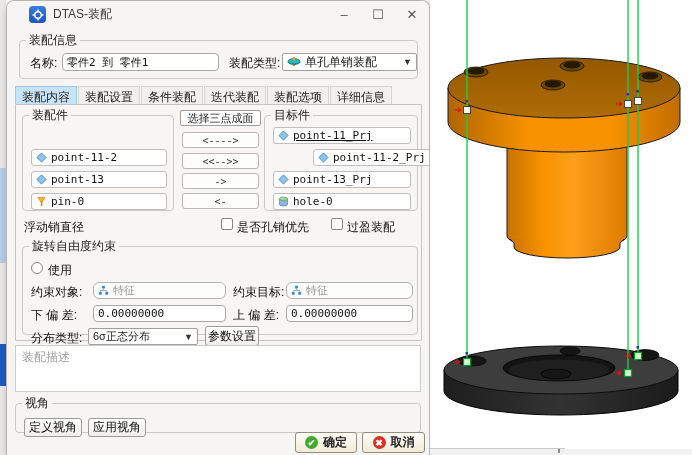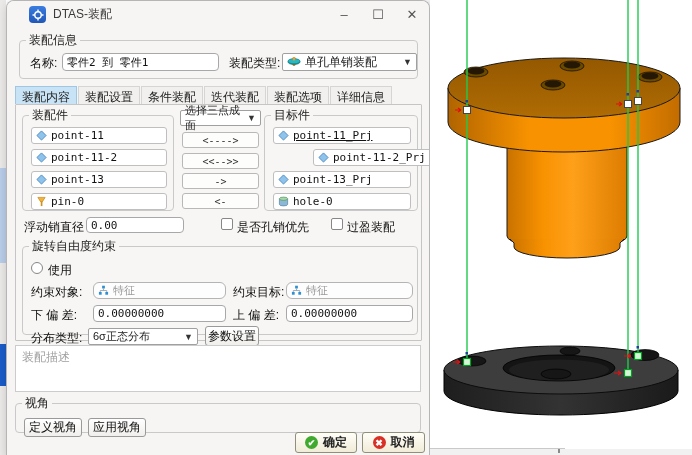--- a/index.html
+++ b/index.html
@@ -125,26 +125,20 @@
       <span class="tab">条件装配</span>
       <span class="tab">迭代装配</span>
       <span class="tab">装配选项</span>
       <span class="tab">详细信息</span>
     </div>
 
     <div class="panel">
 
       <fieldset style="left:6px; top:2px; width:152px; height:104px;">
         <legend>装配件</legend>
-        <div class="list-item" style="left:8px; top:3px; width:136px;">
-          <svg width="11" height="11" viewBox="0 0 12 12">
-            <polygon points="6,1 11,6 6,11 1,6" fill="#8ec4ec" stroke="#4a86c0" stroke-width="1"></polygon>
-          </svg>
-          <span>point-11</span>
-        </div>
         <div class="list-item" style="left:8px; top:25px; width:136px;">
           <svg width="11" height="11" viewBox="0 0 12 12">
             <polygon points="6,1 11,6 6,11 1,6" fill="#8ec4ec" stroke="#4a86c0" stroke-width="1"></polygon>
           </svg>
           <span>point-11-2</span>
         </div>
         <div class="list-item" style="left:8px; top:47px; width:136px;">
           <svg width="11" height="11" viewBox="0 0 12 12">
             <polygon points="6,1 11,6 6,11 1,6" fill="#8ec4ec" stroke="#4a86c0" stroke-width="1"></polygon>
           </svg>
@@ -152,21 +146,21 @@
         </div>
         <div class="list-item" style="left:8px; top:69px; width:136px;">
           <svg width="11" height="11" viewBox="0 0 12 12">
             <polygon points="2,1.5 10,1.5 6.8,6.5 5.2,6.5" fill="#f0b43c" stroke="#c08010" stroke-width="0.7"></polygon>
             <rect x="5.2" y="6" width="1.8" height="5" fill="#d09020"></rect>
           </svg>
           <span>pin-0</span>
         </div>
       </fieldset>
 
-      <div class="combo" style="left:164px; top:5px; width:81px; height:16px; font-size:11px;">
+      <div class="combo" style="left:164px; top:5px; width:81px; height:16px; font-size:11px;flex-direction:column;">
         <span>选择三点成面</span>
         <span class="arrow">▼</span>
       </div>
       <div class="xfer-btn" style="top:27px;">&lt;----&gt;</div>
       <div class="xfer-btn" style="top:48px;">&lt;&lt;--&gt;&gt;</div>
       <div class="xfer-btn" style="top:68px;">-&gt;</div>
       <div class="xfer-btn" style="top:88px;">&lt;-</div>
 
       <fieldset style="left:248px; top:2px; width:154px; height:104px;">
         <legend>目标件</legend>
@@ -191,21 +185,20 @@
         <div class="list-item" style="left:8px; top:69px; width:138px;">
           <svg width="11" height="11" viewBox="0 0 12 12">
             <path d="M1.5,3 V9 A4.5,1.8 0 0 0 10.5,9 V3" fill="#8cb8d8" stroke="#4a7898" stroke-width="0.7"></path>
             <ellipse cx="6" cy="3" rx="4.5" ry="1.8" fill="#a8d8a8" stroke="#4a8a58" stroke-width="0.7"></ellipse>
           </svg>
           <span>hole-0</span>
         </div>
       </fieldset>
 
       <span class="lbl" style="left:8px; top:114px;">浮动销直径</span>
-      <input class="inp" style="left: 70px; top: 112px; width: 98px; height: 16px;" value="0.00">
       <span class="cb" style="left:205px; top:113px;"></span>
       <span class="lbl" style="left:221px; top:114px;">是否孔销优先</span>
       <span class="cb" style="left:315px; top:113px;"></span>
       <span class="lbl" style="left:331px; top:114px;">过盈装配</span>
 
       <fieldset style="left:6px; top:133px; width:396px; height:97px;">
         <legend>旋转自由度约束</legend>
         <span class="rb" style="left:8px; top:7px;"></span>
         <span class="lbl" style="left:25px; top:7px;">使用</span>
 

